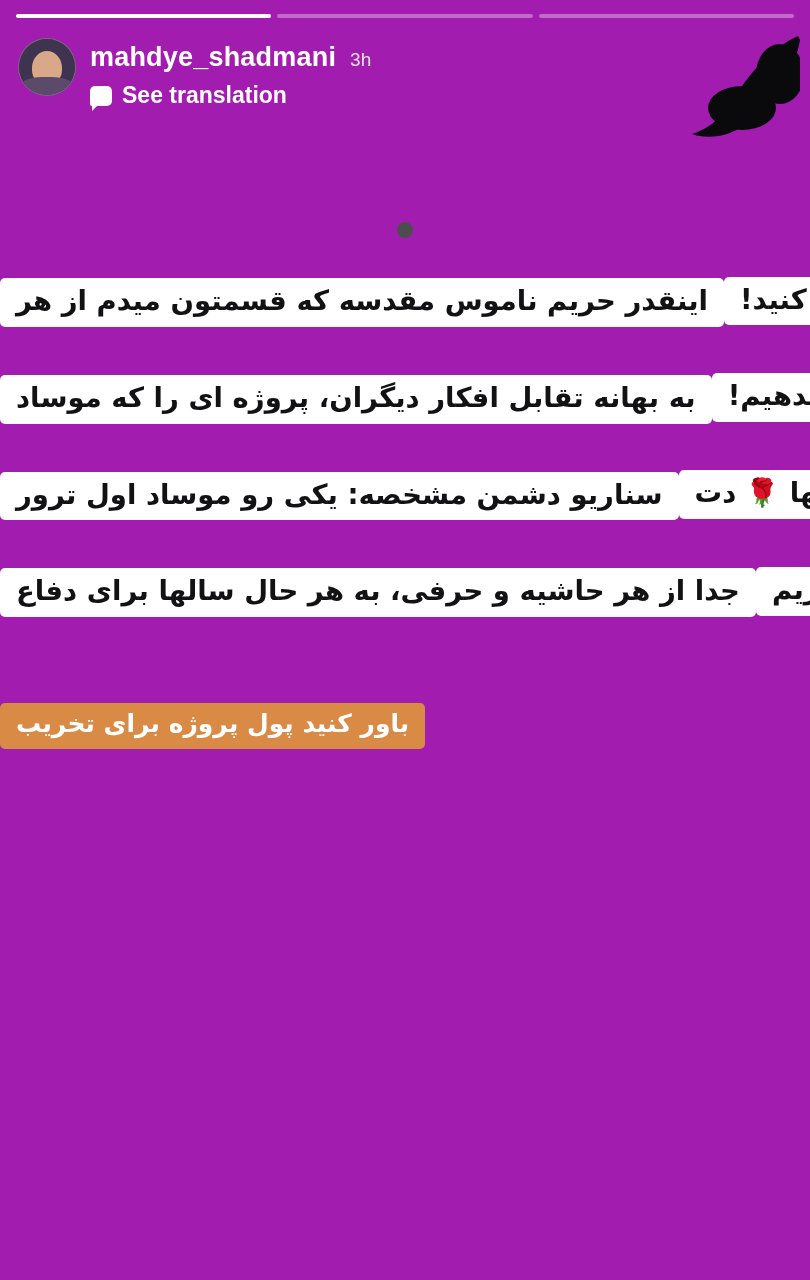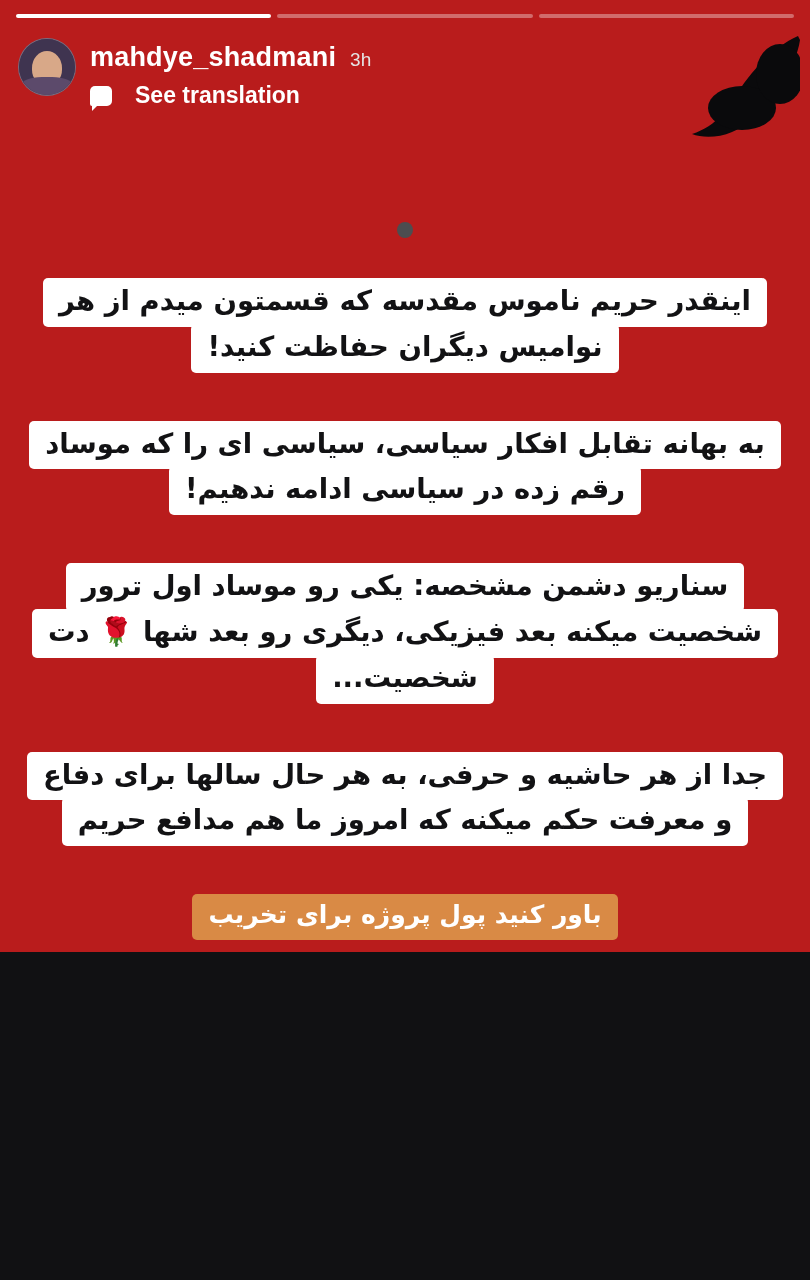--- a/index.html
+++ b/index.html
@@ -6,22 +6,22 @@
   html, body {
     width: 810px;
     height: 1280px;
     background: #111113;
     font-family: "Liberation Sans", sans-serif;
     overflow: hidden;
   }
   .story {
     position: relative;
     width: 810px;
-    height: 952px;
-    background: #b91c1c;
+    height: 1280px;
+    background: #a21caf;
     overflow: hidden;
   }
 
   
   .progress-row {
     position: absolute;
     top: 14px;
     left: 16px;
     right: 16px;
     display: flex;
@@ -95,21 +95,21 @@
     color: #ffffff;
     font-size: 27px;
     font-weight: bold;
     letter-spacing: 0.2px;
   }
   .timestamp {
     color: #e4e4e4;
     font-size: 19px;
     font-weight: normal;
   }
-  .translate-row { display: flex; align-items: center; gap: 23px; }
+  .translate-row { display: flex; align-items: center; gap: 10px; }
   .bubble-icon {
     width: 22px; height: 20px;
     background: #ffffff;
     border-radius: 5px 5px 5px 2px;
     position: relative;
     flex: 0 0 22px;
   }
   .bubble-icon:after {
     content: "";
     position: absolute;
@@ -151,21 +151,20 @@
     top: 278px;
     left: 0;
     right: 0;
     display: flex;
     flex-direction: column;
     align-items: center;
     gap: 48px;
   }
   .block {
     display: flex;
-    flex-direction: column;
     align-items: center;
     width: 100%;
   }
   .line {
     direction: rtl;
     background: #ffffff;
     color: #121214;
     font-size: 27.5px;
     font-weight: bold;
     line-height: 1.12;
@@ -174,21 +173,21 @@
     border-radius: 5px;
     margin: 0;
     font-family: "DejaVu Sans", "Liberation Sans", sans-serif;
   }
   .line + .line { margin-top: -3px; }
   .highlight .line {
     background: #d98a45;
     color: #ffffff;
     font-size: 25px;
   }
-  .highlight { }
+  .highlight { margin-top: 38px; }
 </style>
 </head>
 <body>
 
 <div class="story">
 
   <div class="progress-row">
     <div class="progress-seg filled"></div>
     <div class="progress-seg"></div>
     <div class="progress-seg"></div>
@@ -221,21 +220,21 @@
   <div class="center-dot"></div>
 
   <div class="blocks">
 
     <div class="block">
       <p class="line">اینقدر حریم ناموس مقدسه که قسمتون میدم از هر</p>
       <p class="line">نوامیس دیگران حفاظت کنید!</p>
     </div>
 
     <div class="block">
-      <p class="line">به بهانه تقابل افکار سیاسی، سیاسی ای را که موساد</p>
+      <p class="line">به بهانه تقابل افکار دیگران، پروژه ای را که موساد</p>
       <p class="line">رقم زده در سیاسی ادامه ندهیم!</p>
     </div>
 
     <div class="block">
       <p class="line">سناریو دشمن مشخصه: یکی رو موساد اول ترور</p>
       <p class="line">شخصیت میکنه بعد فیزیکی، دیگری رو بعد شها 🌹 دت</p>
       <p class="line">شخصیت...</p>
     </div>
 
     <div class="block">

